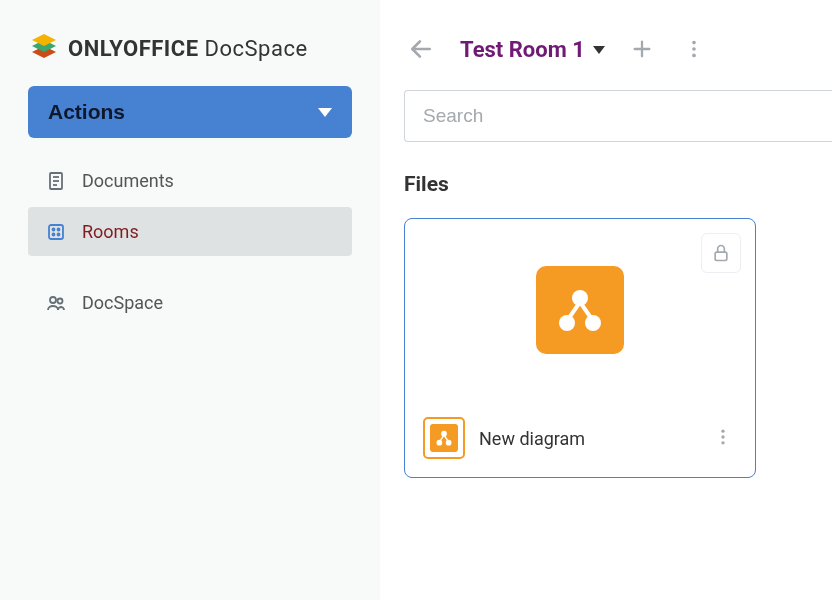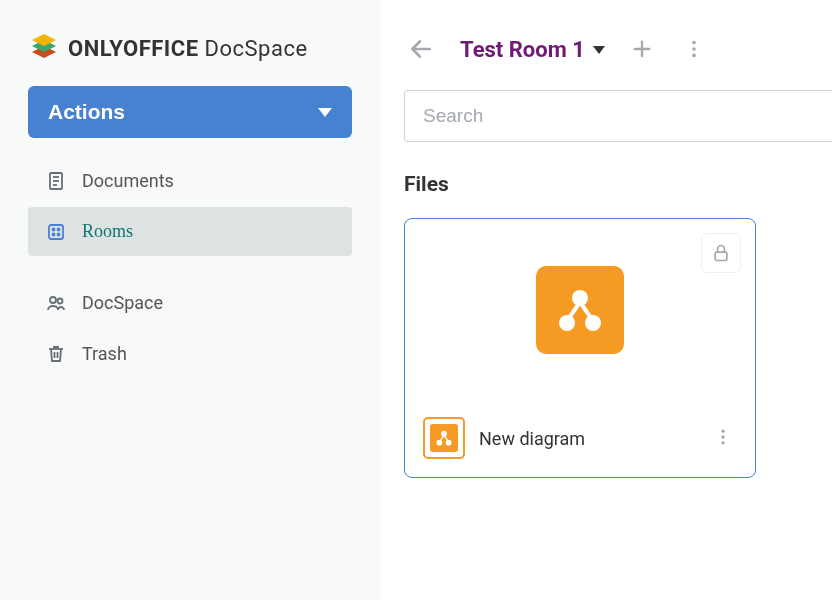--- a/index.html
+++ b/index.html
@@ -32,21 +32,21 @@
     .logo-text {
       font-size: 22px;
       font-weight: 400;
       color: #333;
       letter-spacing: 0.5px;
     }
     .logo-text strong { font-weight: 700; }
     .actions-btn {
       margin-top: 14px;
       background: #4781d1;
-      color: #ffffff;
+      color: #0f172a;
       border: none;
       border-radius: 6px;
       padding: 14px 20px;
       font-size: 21px;
       font-weight: 700;
       display: flex;
       align-items: center;
       justify-content: space-between;
       cursor: pointer;
     }
@@ -68,22 +68,21 @@
       align-items: center;
       gap: 16px;
       padding: 14px 18px;
       border-radius: 4px;
       font-size: 18px;
       color: #555;
       cursor: pointer;
     }
     .nav-item.active {
       background: #dfe2e3;
-      color: #0f766e;
-      font-family: Liberation Serif, serif;
+      color: #7f1d1d;
     }
     .nav-item .nav-icon {
       width: 20px;
       height: 20px;
       flex-shrink: 0;
     }
     .nav-gap { height: 18px; }
 
     .main {
       flex: 1;
@@ -285,32 +284,20 @@
         <svg viewBox="0 0 20 20" fill="none" stroke="#657077" stroke-width="1.8">
           <circle cx="7" cy="7" r="3"></circle>
           <circle cx="14" cy="8" r="2.5"></circle>
           <path d="M2 17c0-3 3-4 5-4s5 1 5 4"></path>
           <path d="M12 17c0-2 2-3 3-3s3 1 3 3"></path>
         </svg>
       </span>
       <span>DocSpace</span>
     </div>
 
-    <div class="nav-item">
-      <span class="nav-icon">
-        <svg viewBox="0 0 20 20" fill="none" stroke="#657077" stroke-width="1.8">
-          <path d="M3 5h14"></path>
-          <path d="M8 5V3h4v2"></path>
-          <path d="M5 5l1 12h8l1-12"></path>
-          <line x1="8.5" y1="8" x2="8.5" y2="14"></line>
-          <line x1="11.5" y1="8" x2="11.5" y2="14"></line>
-        </svg>
-      </span>
-      <span>Trash</span>
-    </div>
   </nav>
 </aside>
 
 <main class="main">
   <div class="header-row">
     <button class="back-btn">
       <svg width="26" height="26" viewBox="0 0 24 24" fill="none" stroke="#a3a9ae" stroke-width="2.5" stroke-linecap="round" stroke-linejoin="round">
         <line x1="20" y1="12" x2="5" y2="12"></line>
         <polyline points="11 5 4 12 11 19"></polyline>
       </svg>

